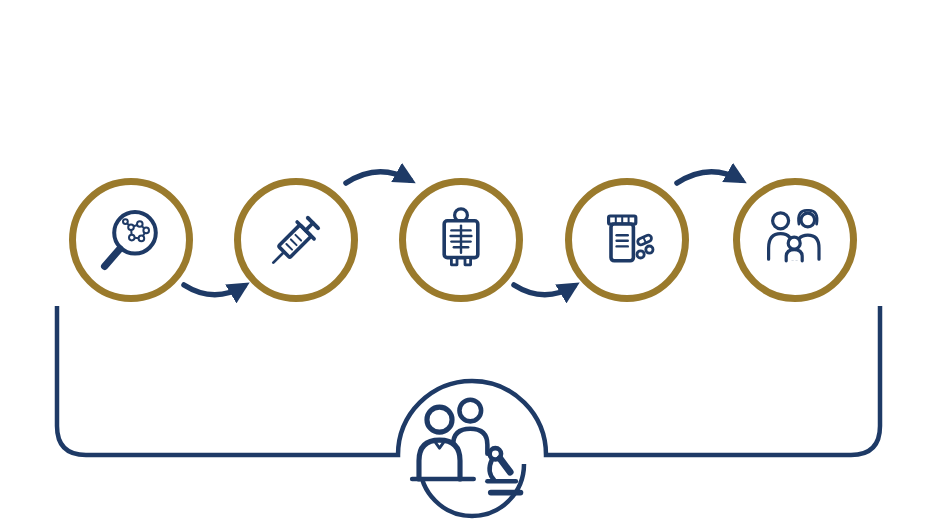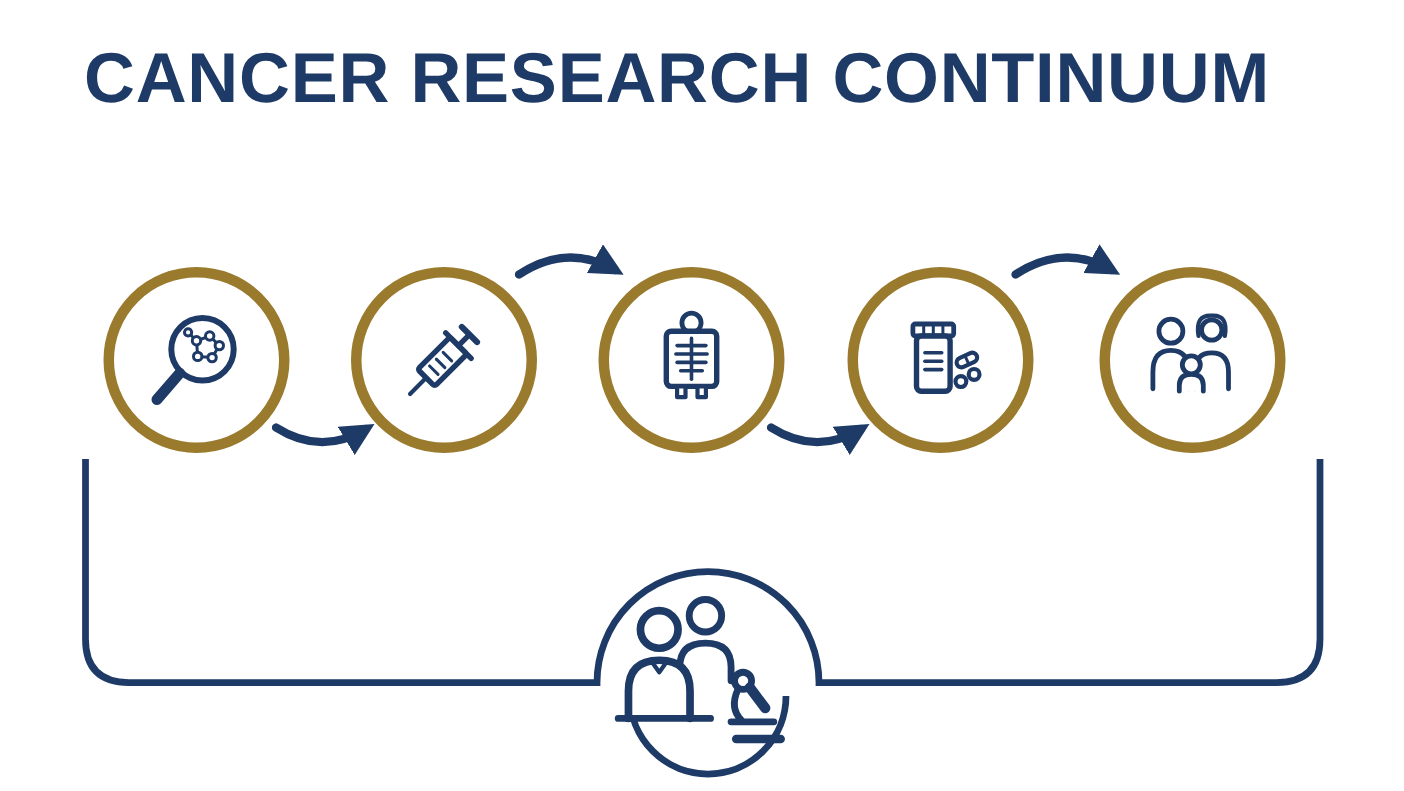--- a/index.html
+++ b/index.html
@@ -69,21 +69,20 @@
     display: flex;
     align-items: flex-start;
     justify-content: center;
   }
 </style>
 </head>
 <body>
 
 <div class="canvas">
 
-  <h1 class="title">CANCER RESEARCH CONTINUUM</h1>
 
   <svg class="flow" width="936" height="527" viewBox="0 0 936 527">
     <defs>
       <marker id="ah" viewBox="0 0 10 10" refX="7" refY="5" markerWidth="4" markerHeight="4" orient="auto">
         <path d="M 0 0 L 10 5 L 0 10 z" class="ink-fill"></path>
       </marker>
     </defs>
     <path class="arrow" d="M 184 285 Q 214 304 244 286" marker-end="url(#ah)"></path>
     <path class="arrow" d="M 346 183 Q 378 162 410 180" marker-end="url(#ah)"></path>
     <path class="arrow" d="M 514 285 Q 544 304 574 286" marker-end="url(#ah)"></path>

